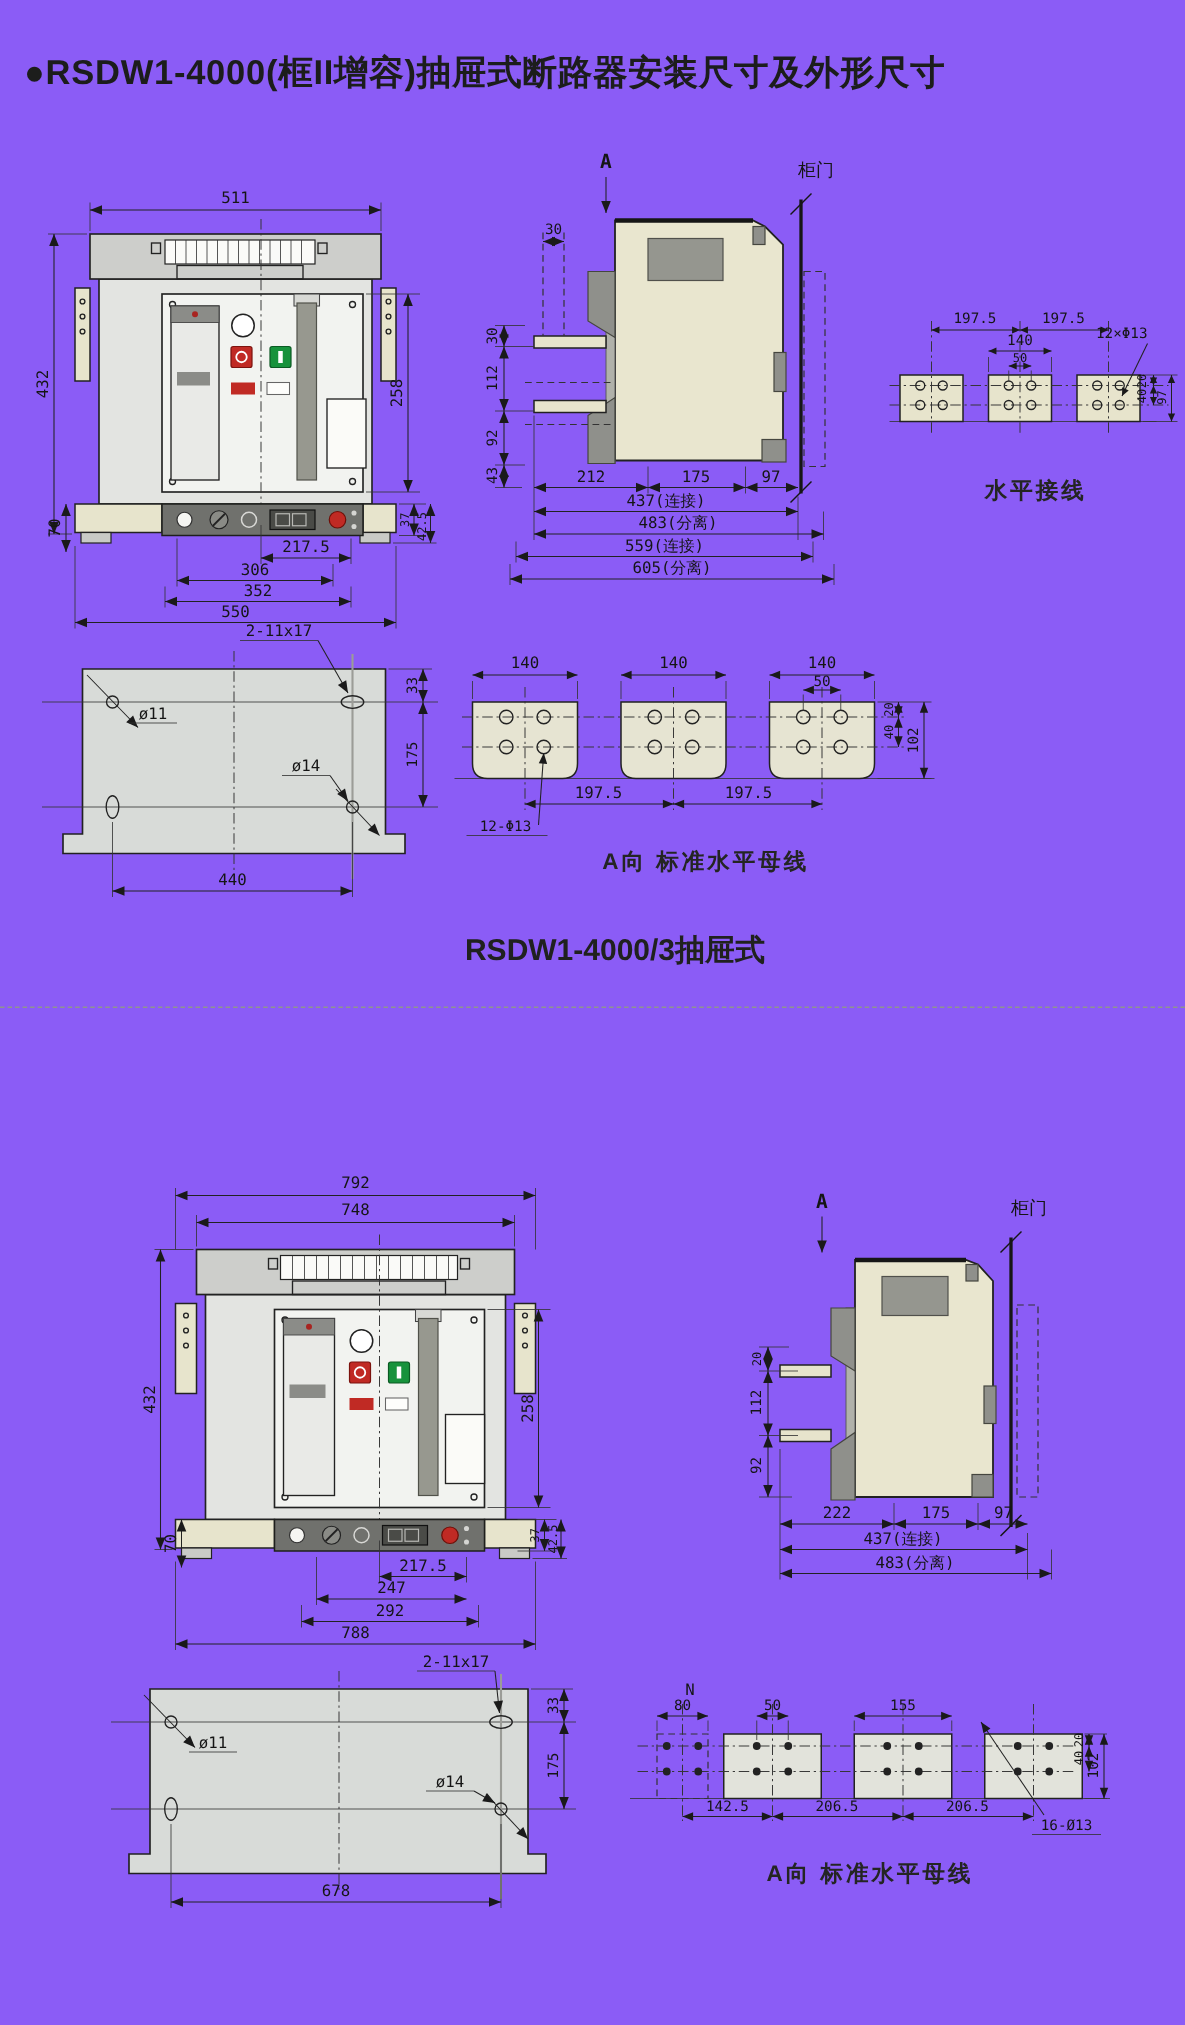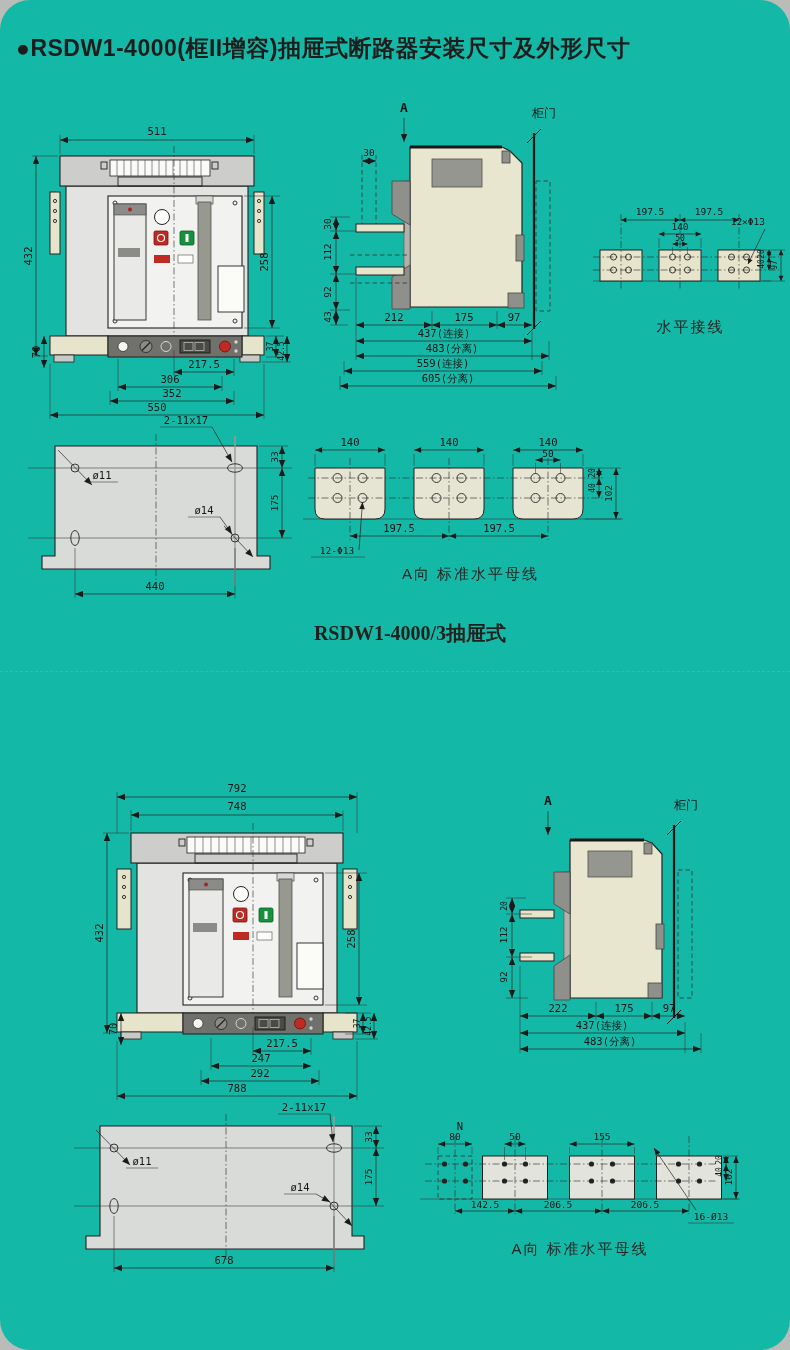--- a/index.html
+++ b/index.html
@@ -1,21 +1,21 @@
 <!DOCTYPE html>
 <html><head>
 <meta charset="utf-8">
 <style>
   html,body{margin:0;padding:0;background:#b9bcb9;}
-  #canvas{position:relative;width:790px;height:1350px;background:#14b8a6;overflow:hidden;
-    font-family:"Liberation Sans", sans-serif;border-radius:30px;}
+  #canvas{position:relative;width:790px;height:1350px;background:#8b5cf6;overflow:hidden;
+    font-family:"Liberation Sans", sans-serif;}
   .abs{position:absolute;}
   .sec-title{font-size:23px;font-weight:bold;color:#1c1d1c;letter-spacing:0.5px;white-space:nowrap;}
-  .model-cap{font-size:20px;font-weight:600;color:#20211f;text-align:center;font-family:Liberation Serif, serif;}
-  .draw-cap{font-size:15px;font-weight:400;color:#242523;text-align:center;letter-spacing:2px;}
+  .model-cap{font-size:20px;font-weight:600;color:#20211f;text-align:center;}
+  .draw-cap{font-size:15px;font-weight:700;color:#242523;text-align:center;letter-spacing:2px;}
   .divider{border-top:1.6px dashed #8f948f;height:0;}
   svg{overflow:visible;}
   svg text{font-family:"DejaVu Sans Mono","Liberation Mono",monospace;fill:#151515;text-anchor:middle;}
   .dtx{font-size:9.5px;}
   .dts{font-size:8px;}
   .dtb{font-size:10.5px;}
   .dim{stroke:#222;stroke-width:0.7;fill:none;}
   .ext{stroke:#333;stroke-width:0.55;fill:none;}
   .dd{stroke:#333;stroke-width:0.65;stroke-dasharray:7 2.5 1.5 2.5;fill:none;}
   .dsh{stroke:#333;stroke-width:0.8;stroke-dasharray:4.5 3;fill:none;}

